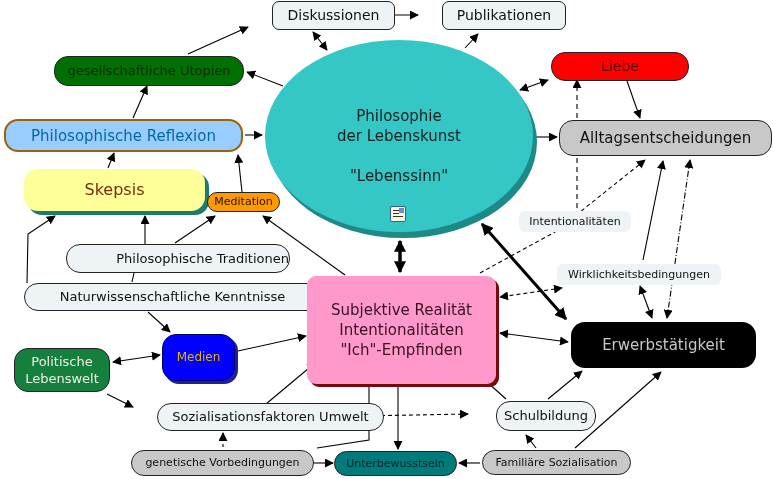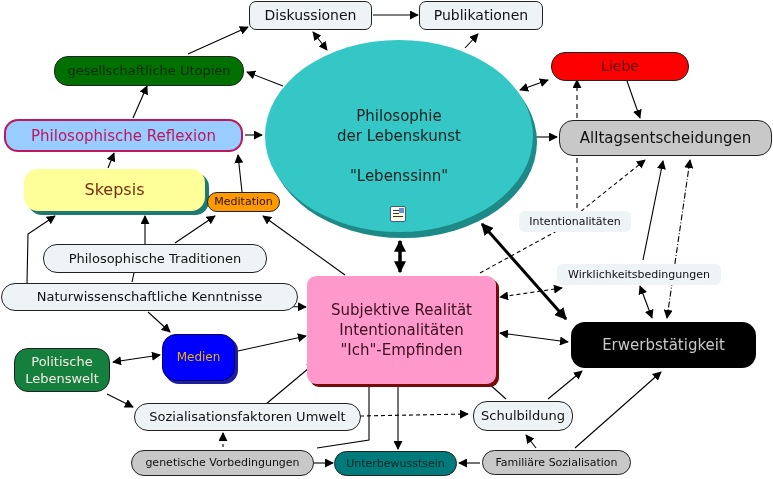--- a/index.html
+++ b/index.html
@@ -1,19 +1,19 @@
 <!DOCTYPE html>
 <html><head>
 <meta charset="utf-8">
 <style>
   html, body { margin:0; padding:0; background:#ffffff; }
   body { width:773px; height:479px; position:relative; overflow:hidden; font-family:"DejaVu Sans", sans-serif; }
   #edges { position:absolute; left:0; top:0; width:773px; height:479px; }
   .node { position:absolute; box-sizing:border-box; display:flex; align-items:center; justify-content:center; text-align:center; border:1.5px solid #222; border-radius:14px; white-space:nowrap; line-height:1.2; }
-  .light { background:#eef3f6; color:#111; }
+  .light { background:#eef3f6; color:#111;margin-left:23px; }
   .label { position:absolute; box-sizing:border-box; display:flex; align-items:center; justify-content:center; background:#eef3f6; color:#111; border-radius:6px; font-size:11px; white-space:nowrap; }
   .ellipse { position:absolute; left:265px; top:40px; width:272px; height:198px; }
   .ellipse .shadow { position:absolute; left:4px; top:6px; width:268px; height:192px; border-radius:50%; background:#1d8a87; }
   .ellipse .body { position:absolute; left:0; top:0; width:268px; height:192px; border-radius:50%; background:#35c6c6; }
   .ellipse .txt { position:absolute; left:0; top:66px; width:268px; text-align:center; font-size:15px; line-height:20px; color:#1a2020; }
   .doc-icon { position:absolute; left:125px; top:166px; width:14px; height:14px; border:1px solid #3a5a9a; background:#fffbe0; border-radius:2px; }
   .doc-icon::before { content:""; position:absolute; left:2px; top:3px; width:6px; height:1px; background:#333; box-shadow:0 3px 0 #333, 0 6px 0 #333, 4px 6px 0 #333; }
   .doc-icon::after { content:""; position:absolute; right:1px; top:1px; width:5px; height:5px; background:#6a8fd0; }
 </style>
 </head>
@@ -95,33 +95,33 @@
 </div>
 <div class="node light" style="left:419px;top:1px;width:124px;height:29px;font-size:14px;border-radius:7px;">
   <span>Publikationen</span>
 </div>
 <div class="node" style="left:54px;top:56px;width:190px;height:30px;font-size:13px;background:#007000;color:#0f2a0f;">
   <span>gesellschaftliche Utopien</span>
 </div>
 <div class="node" style="left:551px;top:52px;width:138px;height:29px;font-size:14px;background:#ff0000;color:#5a0000;">
   <span>Liebe</span>
 </div>
-<div class="node" style="left:4px;top:119px;width:239px;height:33px;font-size:15px;background:#99ccff;color:#be185d;border:2px solid #be185d;">
+<div class="node" style="left:4px;top:119px;width:239px;height:33px;font-size:15px;background:#99ccff;color:#0369a1;border:2px solid #a16207;">
   <span>Philosophische Reflexion</span>
 </div>
 <div class="node" style="left:559px;top:120px;width:213px;height:36px;font-size:15px;background:#c8c8c8;color:#111;">
   <span>Alltagsentscheidungen</span>
 </div>
 <div class="node" style="left:8px;top:169px;width:181px;height:42px;font-size:16px;background:#ffff99;color:#7a2a0a;border:none;box-shadow:4px 4px 0 #1d7a72;margin-left:16px;">
   <span>Skepsis</span>
 </div>
 <div class="node" style="left:207px;top:192px;width:73px;height:20px;font-size:11px;background:#ff9900;color:#2a1200;">
   <span>Meditation</span>
 </div>
-<div class="node light" style="left:43px;top:244px;width:224px;height:29px;font-size:13px;">
+<div class="node light" style="left:43px;top:244px;width:224px;height:29px;font-size:13px;justify-content:flex-end;">
   <span>Philosophische Traditionen</span>
 </div>
 <div class="node light" style="left:1px;top:283px;width:297px;height:28px;font-size:13px;">
   <span>Naturwissenschaftliche Kenntnisse</span>
 </div>
 
 <div class="node" style="left:307px;top:276px;width:189px;height:108px;font-size:15px;background:#ff99cc;color:#3a1020;border:none;border-radius:9px;box-shadow:3px 3px 0 #7a0a0a;flex-direction:column;line-height:20px;">
   <span>Subjektive Realität</span>
   <span>Intentionalitäten</span>
   <span>"Ich"-Empfinden</span>

